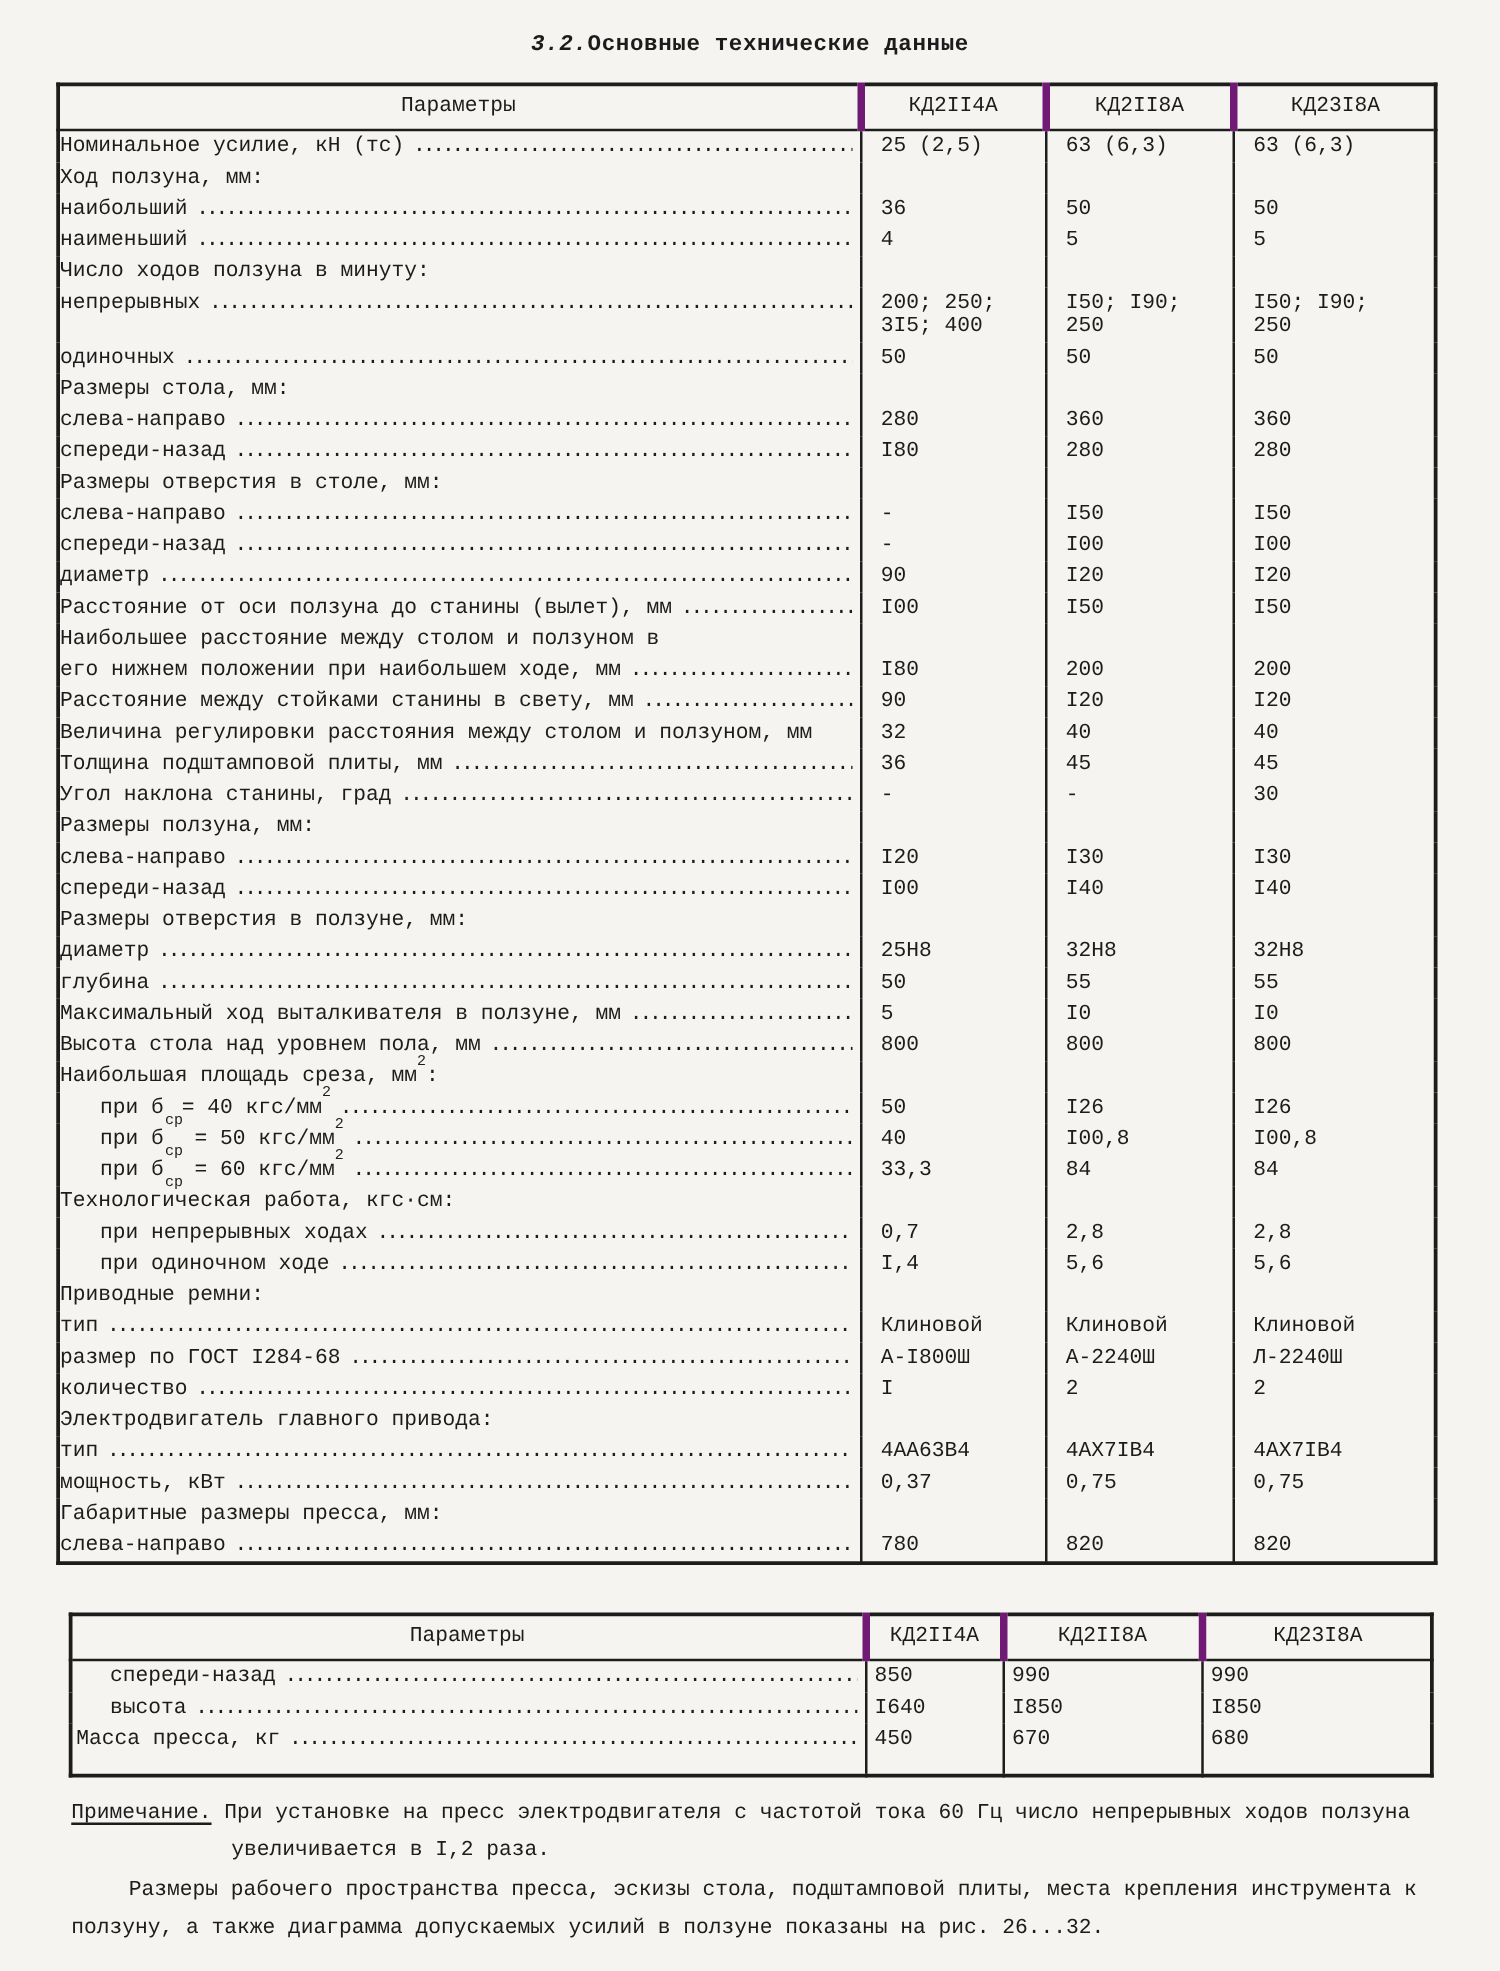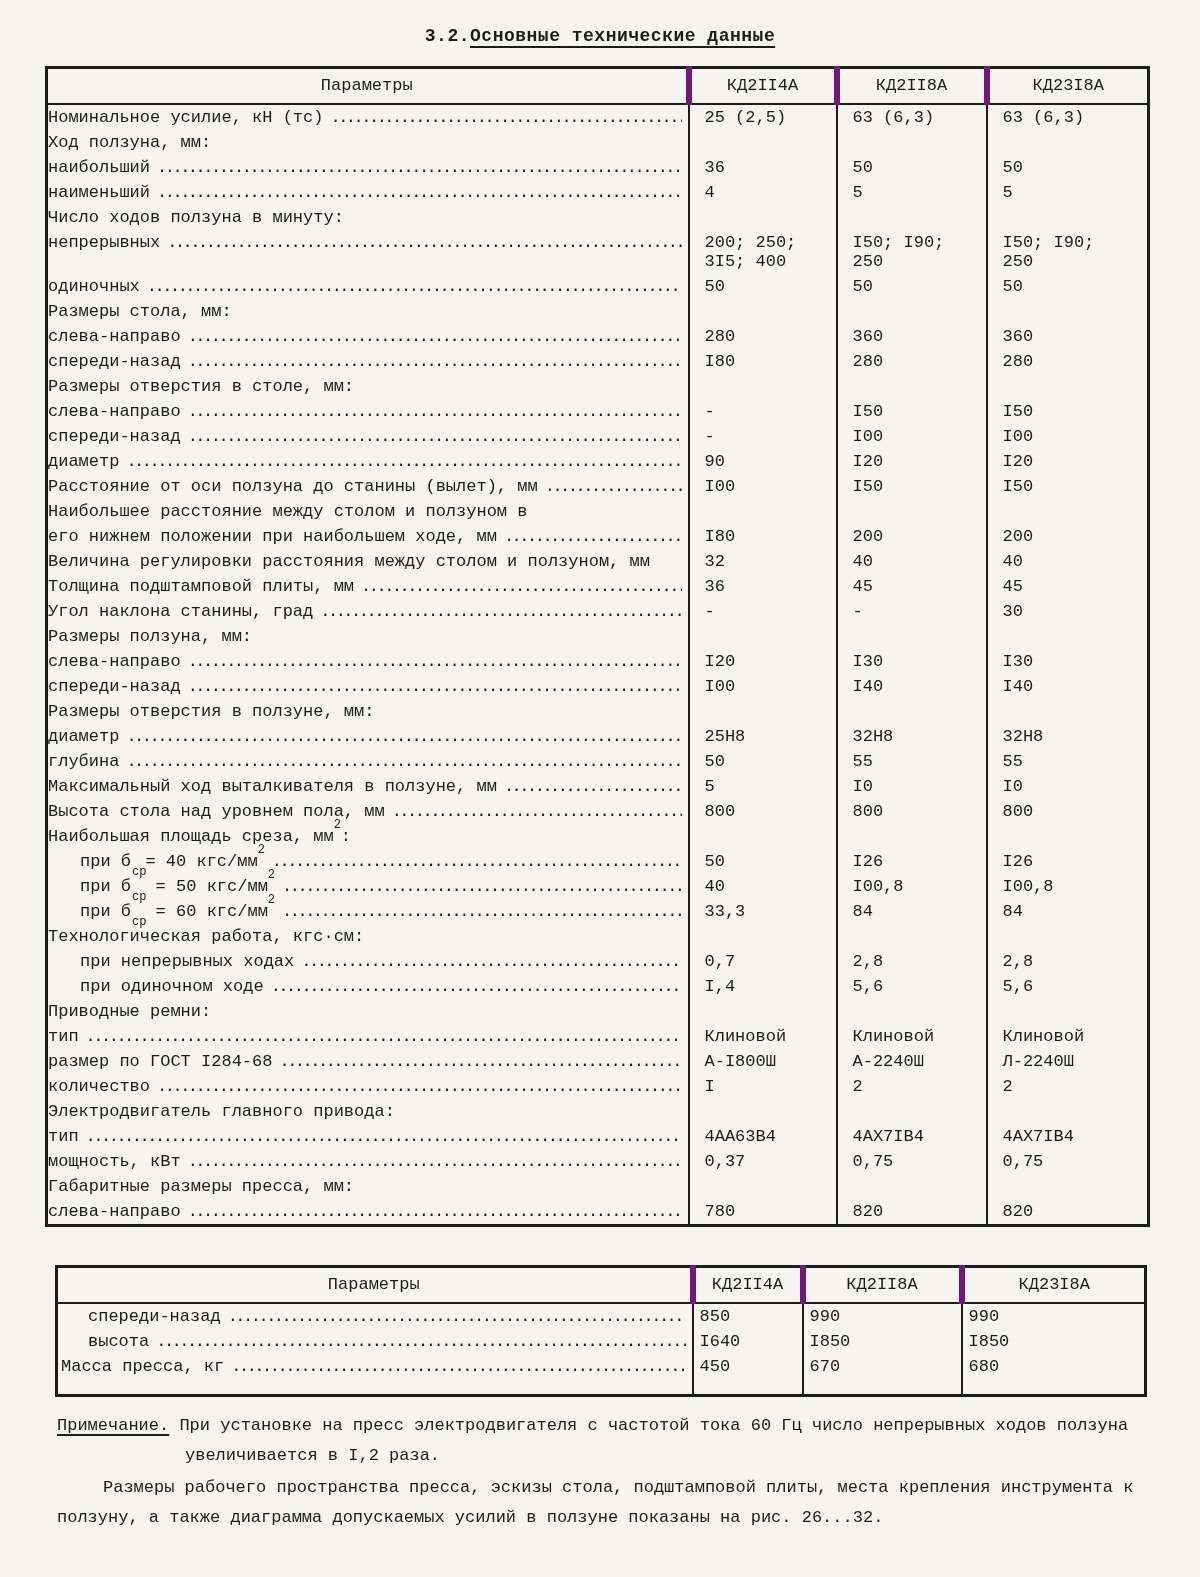--- a/index.html
+++ b/index.html
@@ -5,23 +5,23 @@
   html,body{margin:0;padding:0;}
   body{
     width:1200px;height:1577px;overflow:hidden;position:relative;
     background:#f5f4f1;color:#1c1c1c;
     font-family:"Liberation Mono","DejaVu Sans Mono",monospace;
   }
   .page-title{
     margin:26px 0 0 0;text-align:center;font-size:18px;font-weight:bold;
     letter-spacing:.5px;white-space:nowrap;
   }
-  .page-title .num{}
+  .page-title .num{font-style:italic;}
   .page-title .u{
-    text-decoration:underline;text-decoration-thickness:2px;text-underline-offset:5px;
+    text-decoration-thickness:2px;text-underline-offset:5px;
   }
   table.spec{border-collapse:collapse;table-layout:fixed;border:3px solid #1c1c1c;}
   #t1{margin:20px 0 0 45px;width:1102px;}
   #t2{margin:38px 0 0 55px;width:1089px;}
   table.spec th{
     font-weight:normal;font-size:17px;text-align:center;padding:7px 0 8px 0;
     border-bottom:2px solid #1c1c1c;white-space:nowrap;
   }
   table.spec th.vh{border-left:6px solid #701a75;}
   table.spec td{
@@ -259,20 +259,31 @@
             <span class="dots"></span>
           </div>
         </td>
         <td class="v">I80</td>
         <td class="v">200</td>
         <td class="v">200</td>
       </tr>
       <tr>
         <td class="p">
           <div class="lead">
+            <span class="lbl">Расстояние между стойками станины в свету, мм</span>
+            <span class="dots"></span>
+          </div>
+        </td>
+        <td class="v">90</td>
+        <td class="v">I20</td>
+        <td class="v">I20</td>
+      </tr>
+      <tr>
+        <td class="p">
+          <div class="lead">
             <span class="lbl">Величина регулировки расстояния между столом и ползуном, мм</span>
           </div>
         </td>
         <td class="v">32</td>
         <td class="v">40</td>
         <td class="v">40</td>
       </tr>
       <tr>
         <td class="p">
           <div class="lead">

